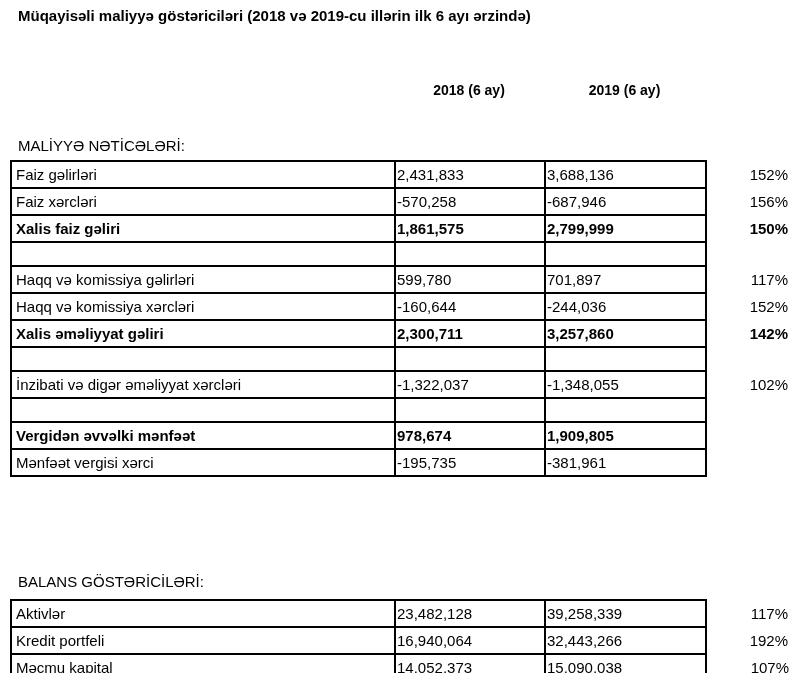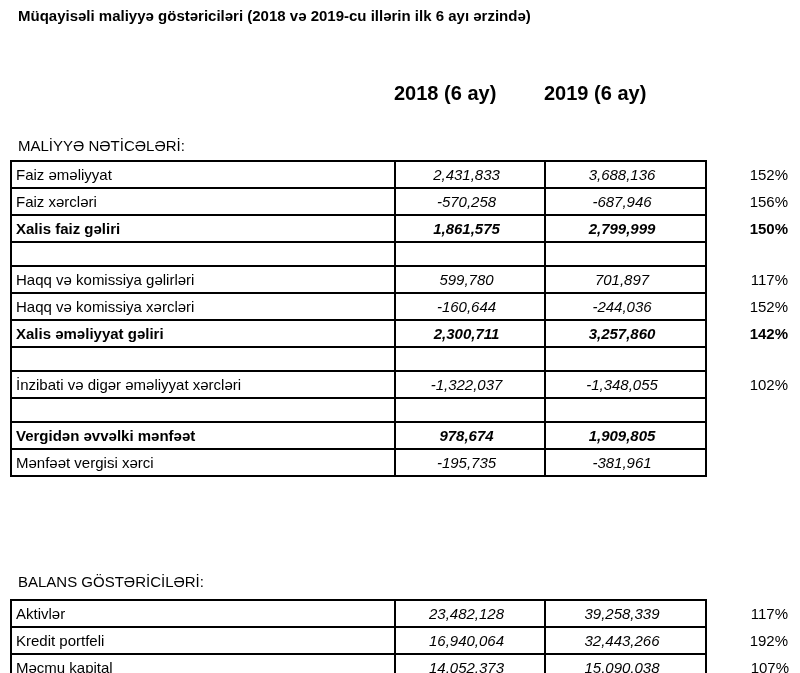--- a/index.html
+++ b/index.html
@@ -12,21 +12,21 @@
     overflow: hidden;
   }
   #page { position: relative; width: 800px; height: 673px; }
 
   .doc-title {
     position: absolute; left: 18px; top: 7px;
     font-size: 15px; font-weight: bold; white-space: nowrap;
   }
   .col-header {
     position: absolute; top: 82px;
-    font-size: 20px; font-weight: bold; 
+    font-size: 14px; font-weight: bold; text-align: center;
   }
   #hdr-2018 { left: 394px; width: 150px; }
   #hdr-2019 { left: 544px; width: 161px; }
 
   .section-heading {
     position: absolute; left: 18px;
     font-size: 15px; font-weight: normal; white-space: nowrap;
   }
   #fin-heading { top: 137px; }
   #balance-heading { top: 573px; }
@@ -43,22 +43,22 @@
   table.fin tr { height: 27px; }
   table.fin tr.empty { height: 24px; }
   table.fin tr.bold { font-weight: bold; }
 
   table.fin td { padding: 0; vertical-align: middle; overflow: hidden; }
   table.fin td.bordered { border: 2px solid #000000; }
   table.fin td.label { padding-left: 4px; white-space: nowrap; }
   table.fin td.pct { border: none; text-align: right; padding-right: 4px; padding-left: 36px; }
 
   .valwrap {
-    display: flex; justify-content: center; align-items: center;
-    width: 100%; padding: 0 8px 0 1px; font-style: italic;
+    display: flex; justify-content: flex-start; align-items: center;
+    width: 100%; padding: 0 8px 0 1px;
   }
   .valwrap .sign { text-align: left; }
   .valwrap .num { text-align: right; }
 </style>
 </head>
 <body>
 
 <div id="page">
 
   <div class="doc-title">Müqayisəli maliyyə göstəriciləri (2018 və 2019-cu illərin ilk 6 ayı ərzində)</div>
@@ -70,21 +70,21 @@
 
   <table class="fin" id="fin-table">
     <colgroup>
       <col style="width:384px">
         <col style="width:150px">
         <col style="width:161px">
         <col style="width:87px">
     </colgroup>
     <tbody id="fin-tbody">
         <tr>
-    <td class="bordered label c-label">Faiz əməliyyat</td>
+    <td class="bordered label c-label">Faiz gəlirləri</td>
     <td class="bordered">
       <div class="valwrap">
         <span class="sign c-sign-2018"></span>
         <span class="num c-val-2018">2,431,833</span>
       </div>
     </td>
     <td class="bordered">
       <div class="valwrap">
         <span class="sign c-sign-2019"></span>
         <span class="num c-val-2019">3,688,136</span>

